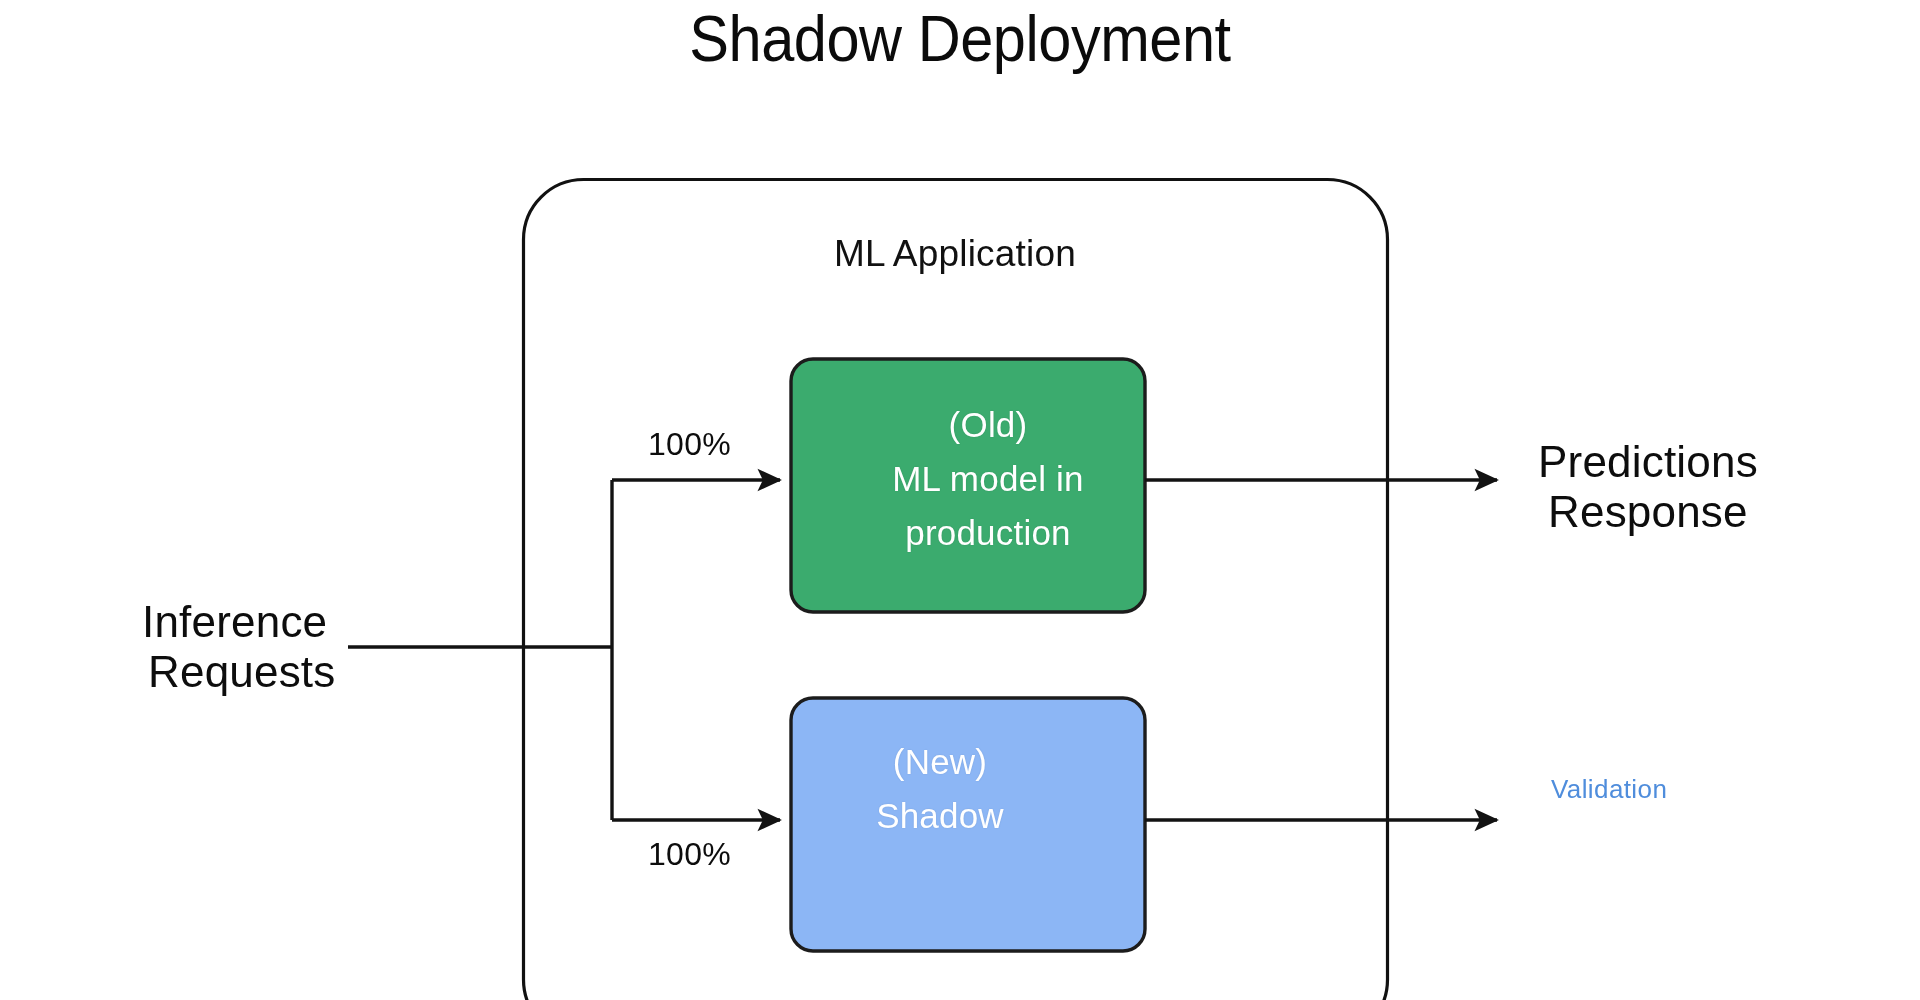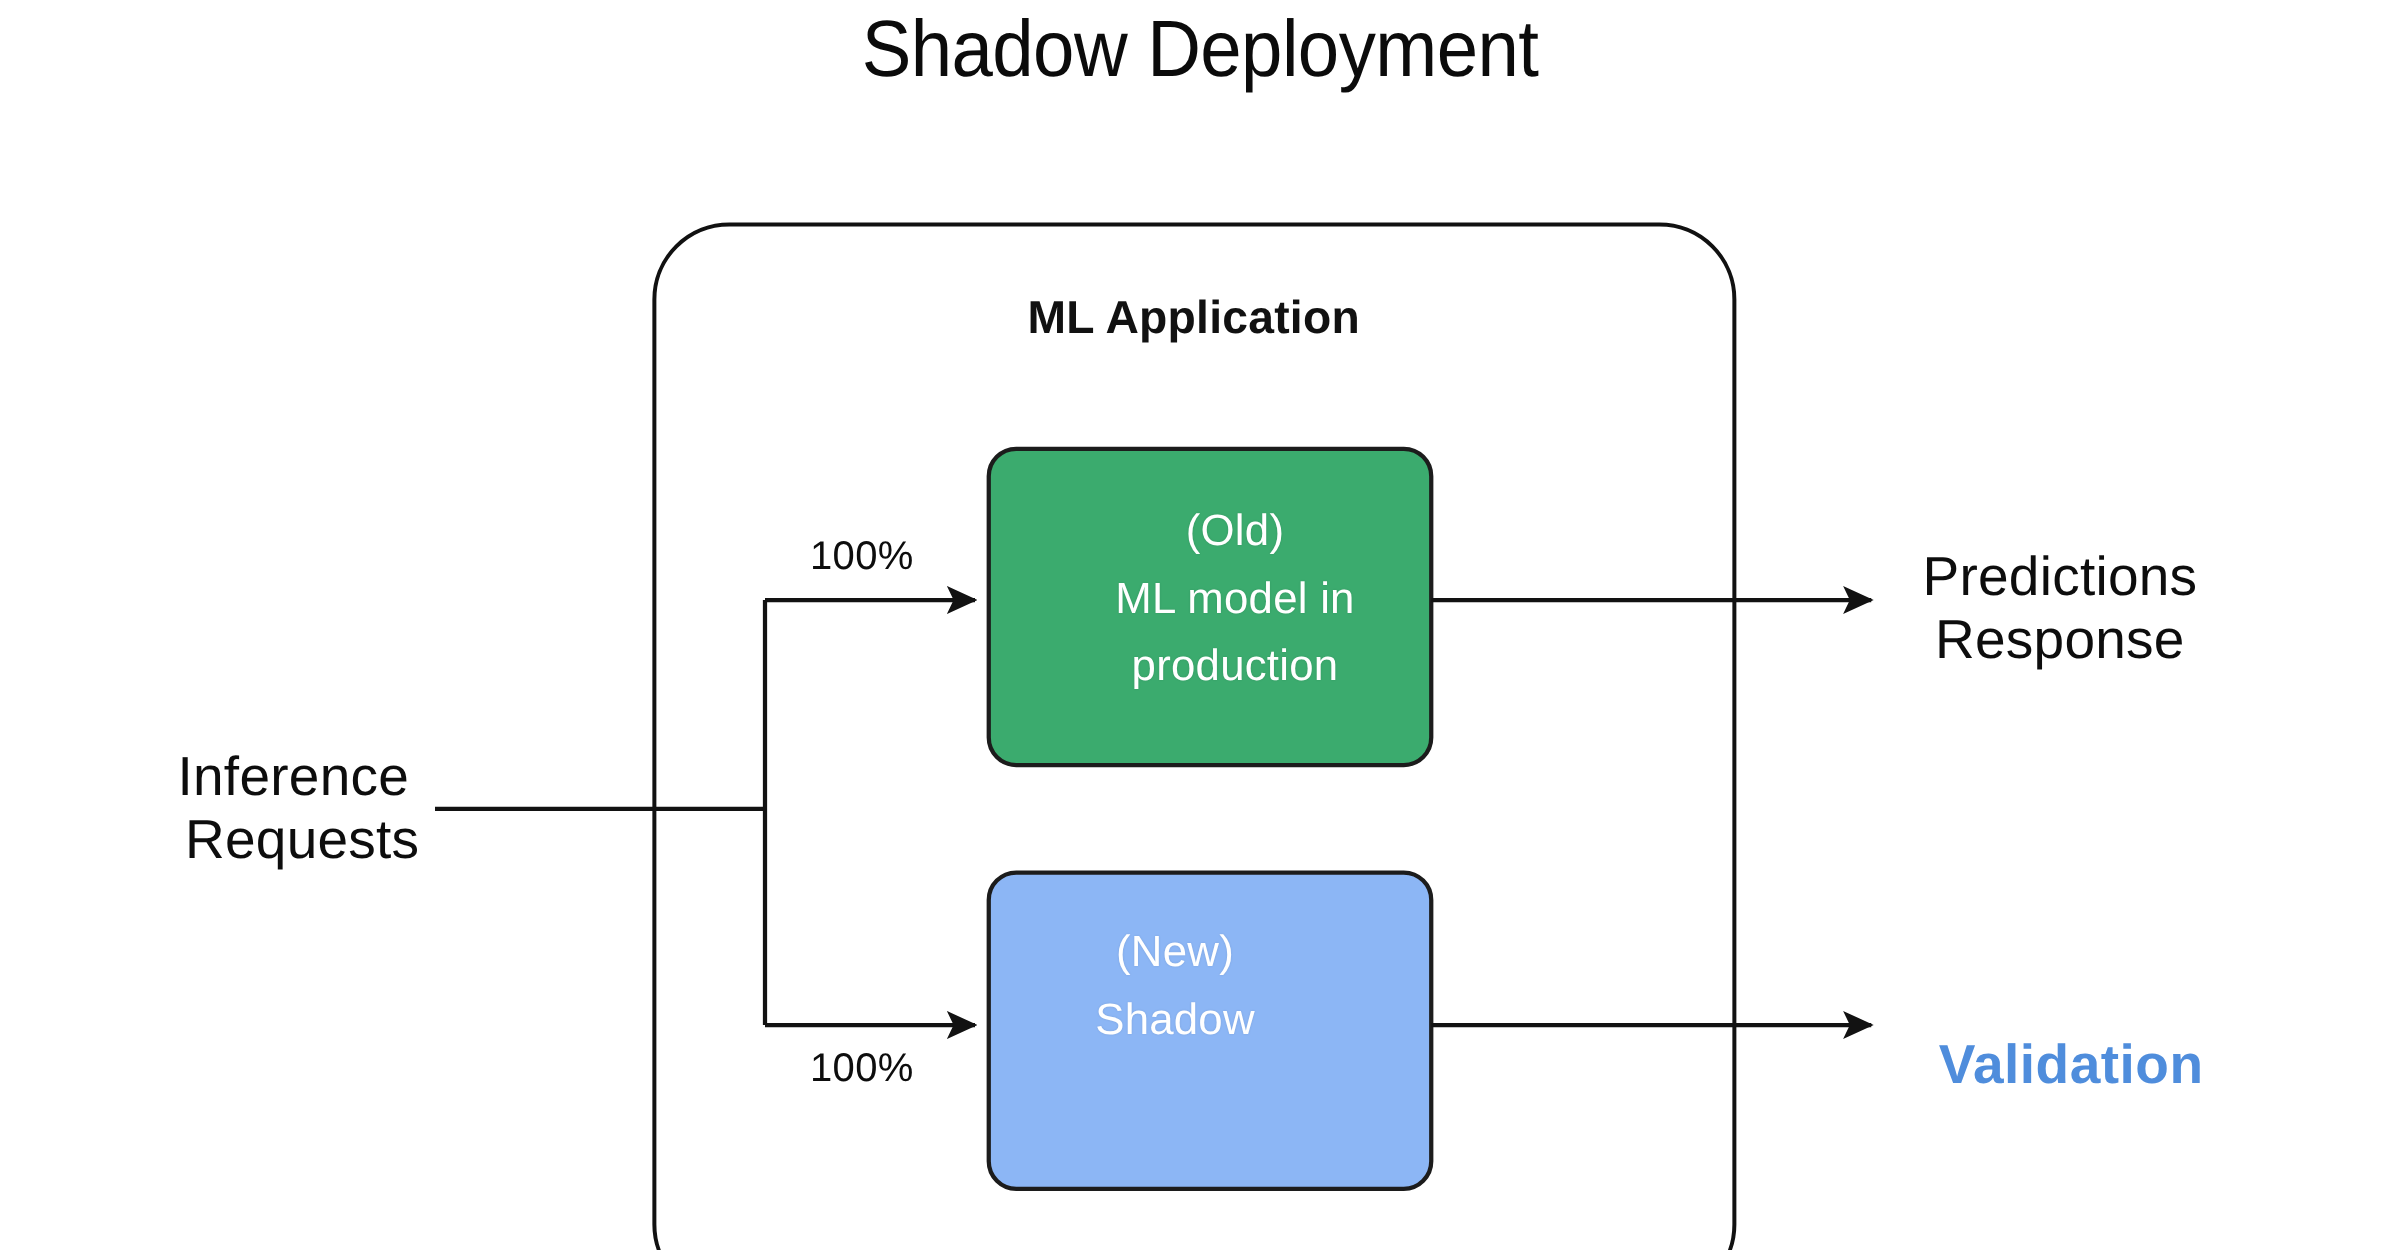--- a/index.html
+++ b/index.html
@@ -47,21 +47,21 @@
   }
 
   
   .container-label {
     position: absolute;
     left: 522px;
     top: 233px;
     width: 866px;
     text-align: center;
     font-size: 37px;
-    font-weight: 700;
+    font-weight: 400;
     color: #111111;
     letter-spacing: 0.2px;
     white-space: nowrap;
   }
 
   
   .box-text {
     position: absolute;
     text-align: center;
     color: #ffffff;
@@ -116,24 +116,23 @@
 
   #predictions-label {
     left: 1538px;
     top: 437px;
     text-align: left;
   }
   #predictions-label .l2 { padding-left: 10px; }
 
   #validation-label {
     left: 1551px;
-    top: 827px;
-    font-size: 44px;
+    top: 764px;
+    font-size: 26px;
     letter-spacing: 0.4px;
-    font-weight: bold;
   }
 </style>
 </head>
 <body>
 
 <div id="canvas">
 
   <svg class="diagram-svg" viewBox="0 0 1920 1000">
     <defs>
       <marker id="arrowhead" viewBox="0 0 10 10" refX="9.2" refY="5" markerWidth="7.2" markerHeight="7.2" orient="auto-start-reverse">

